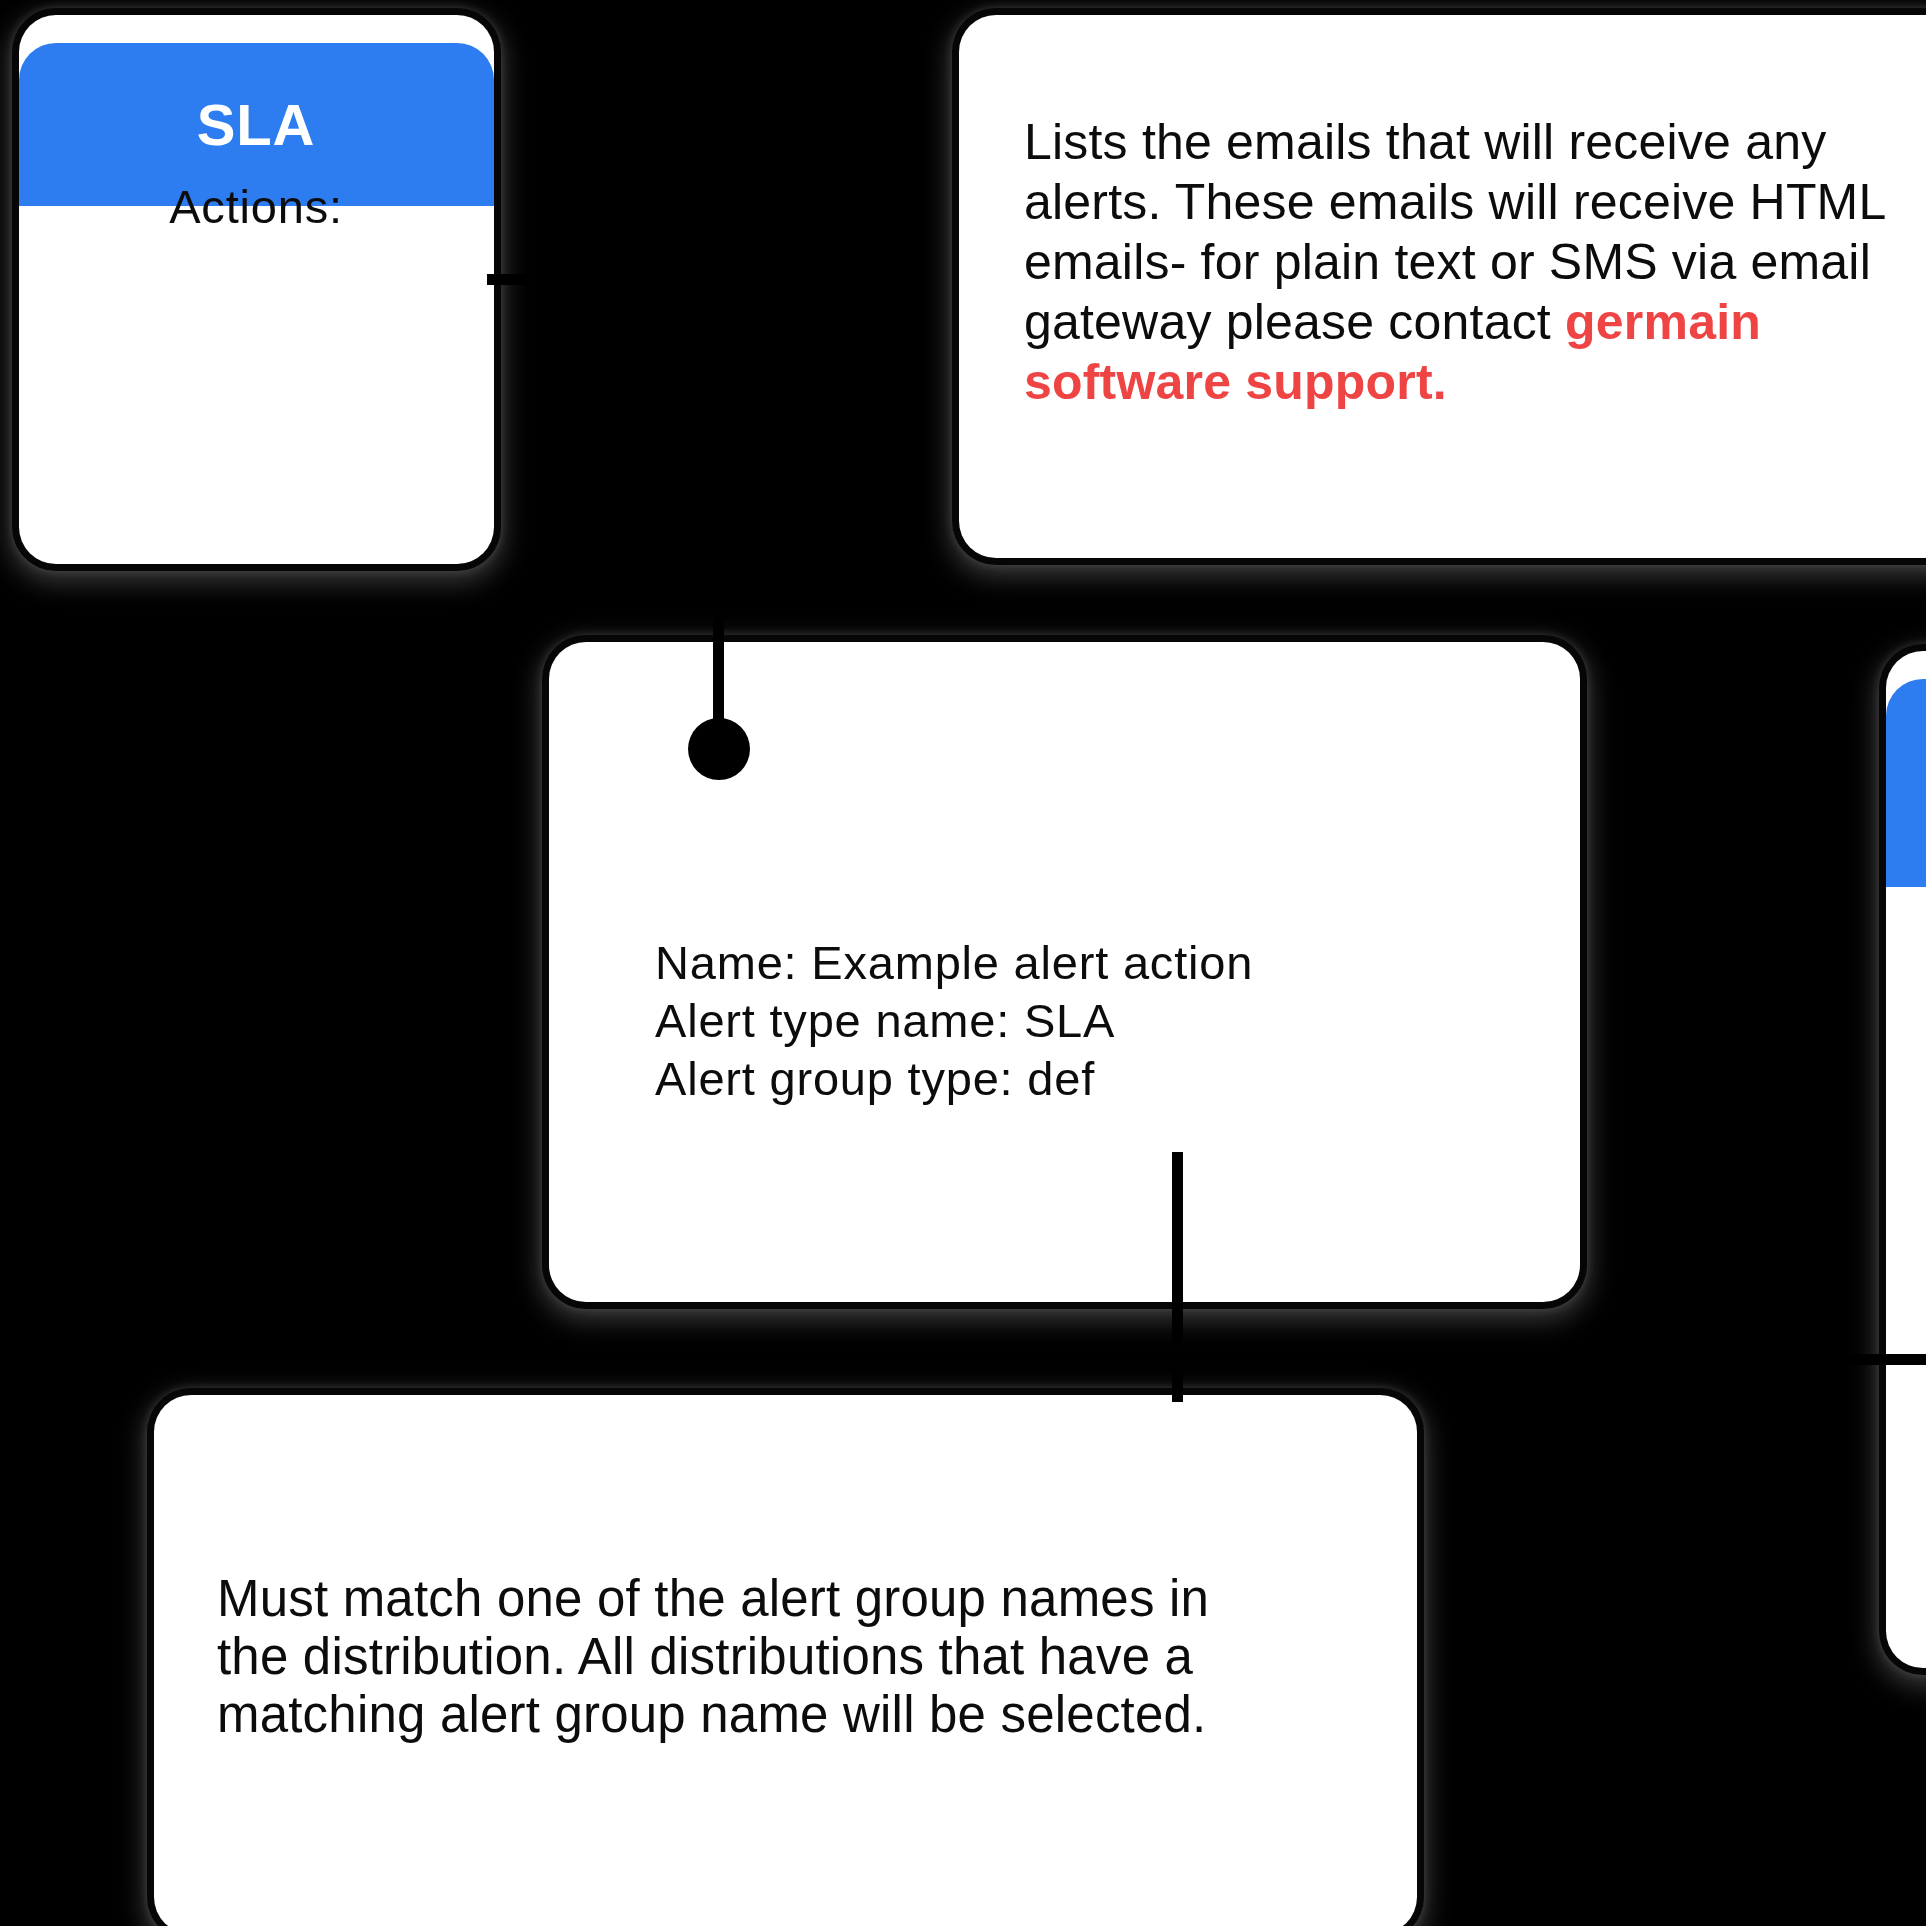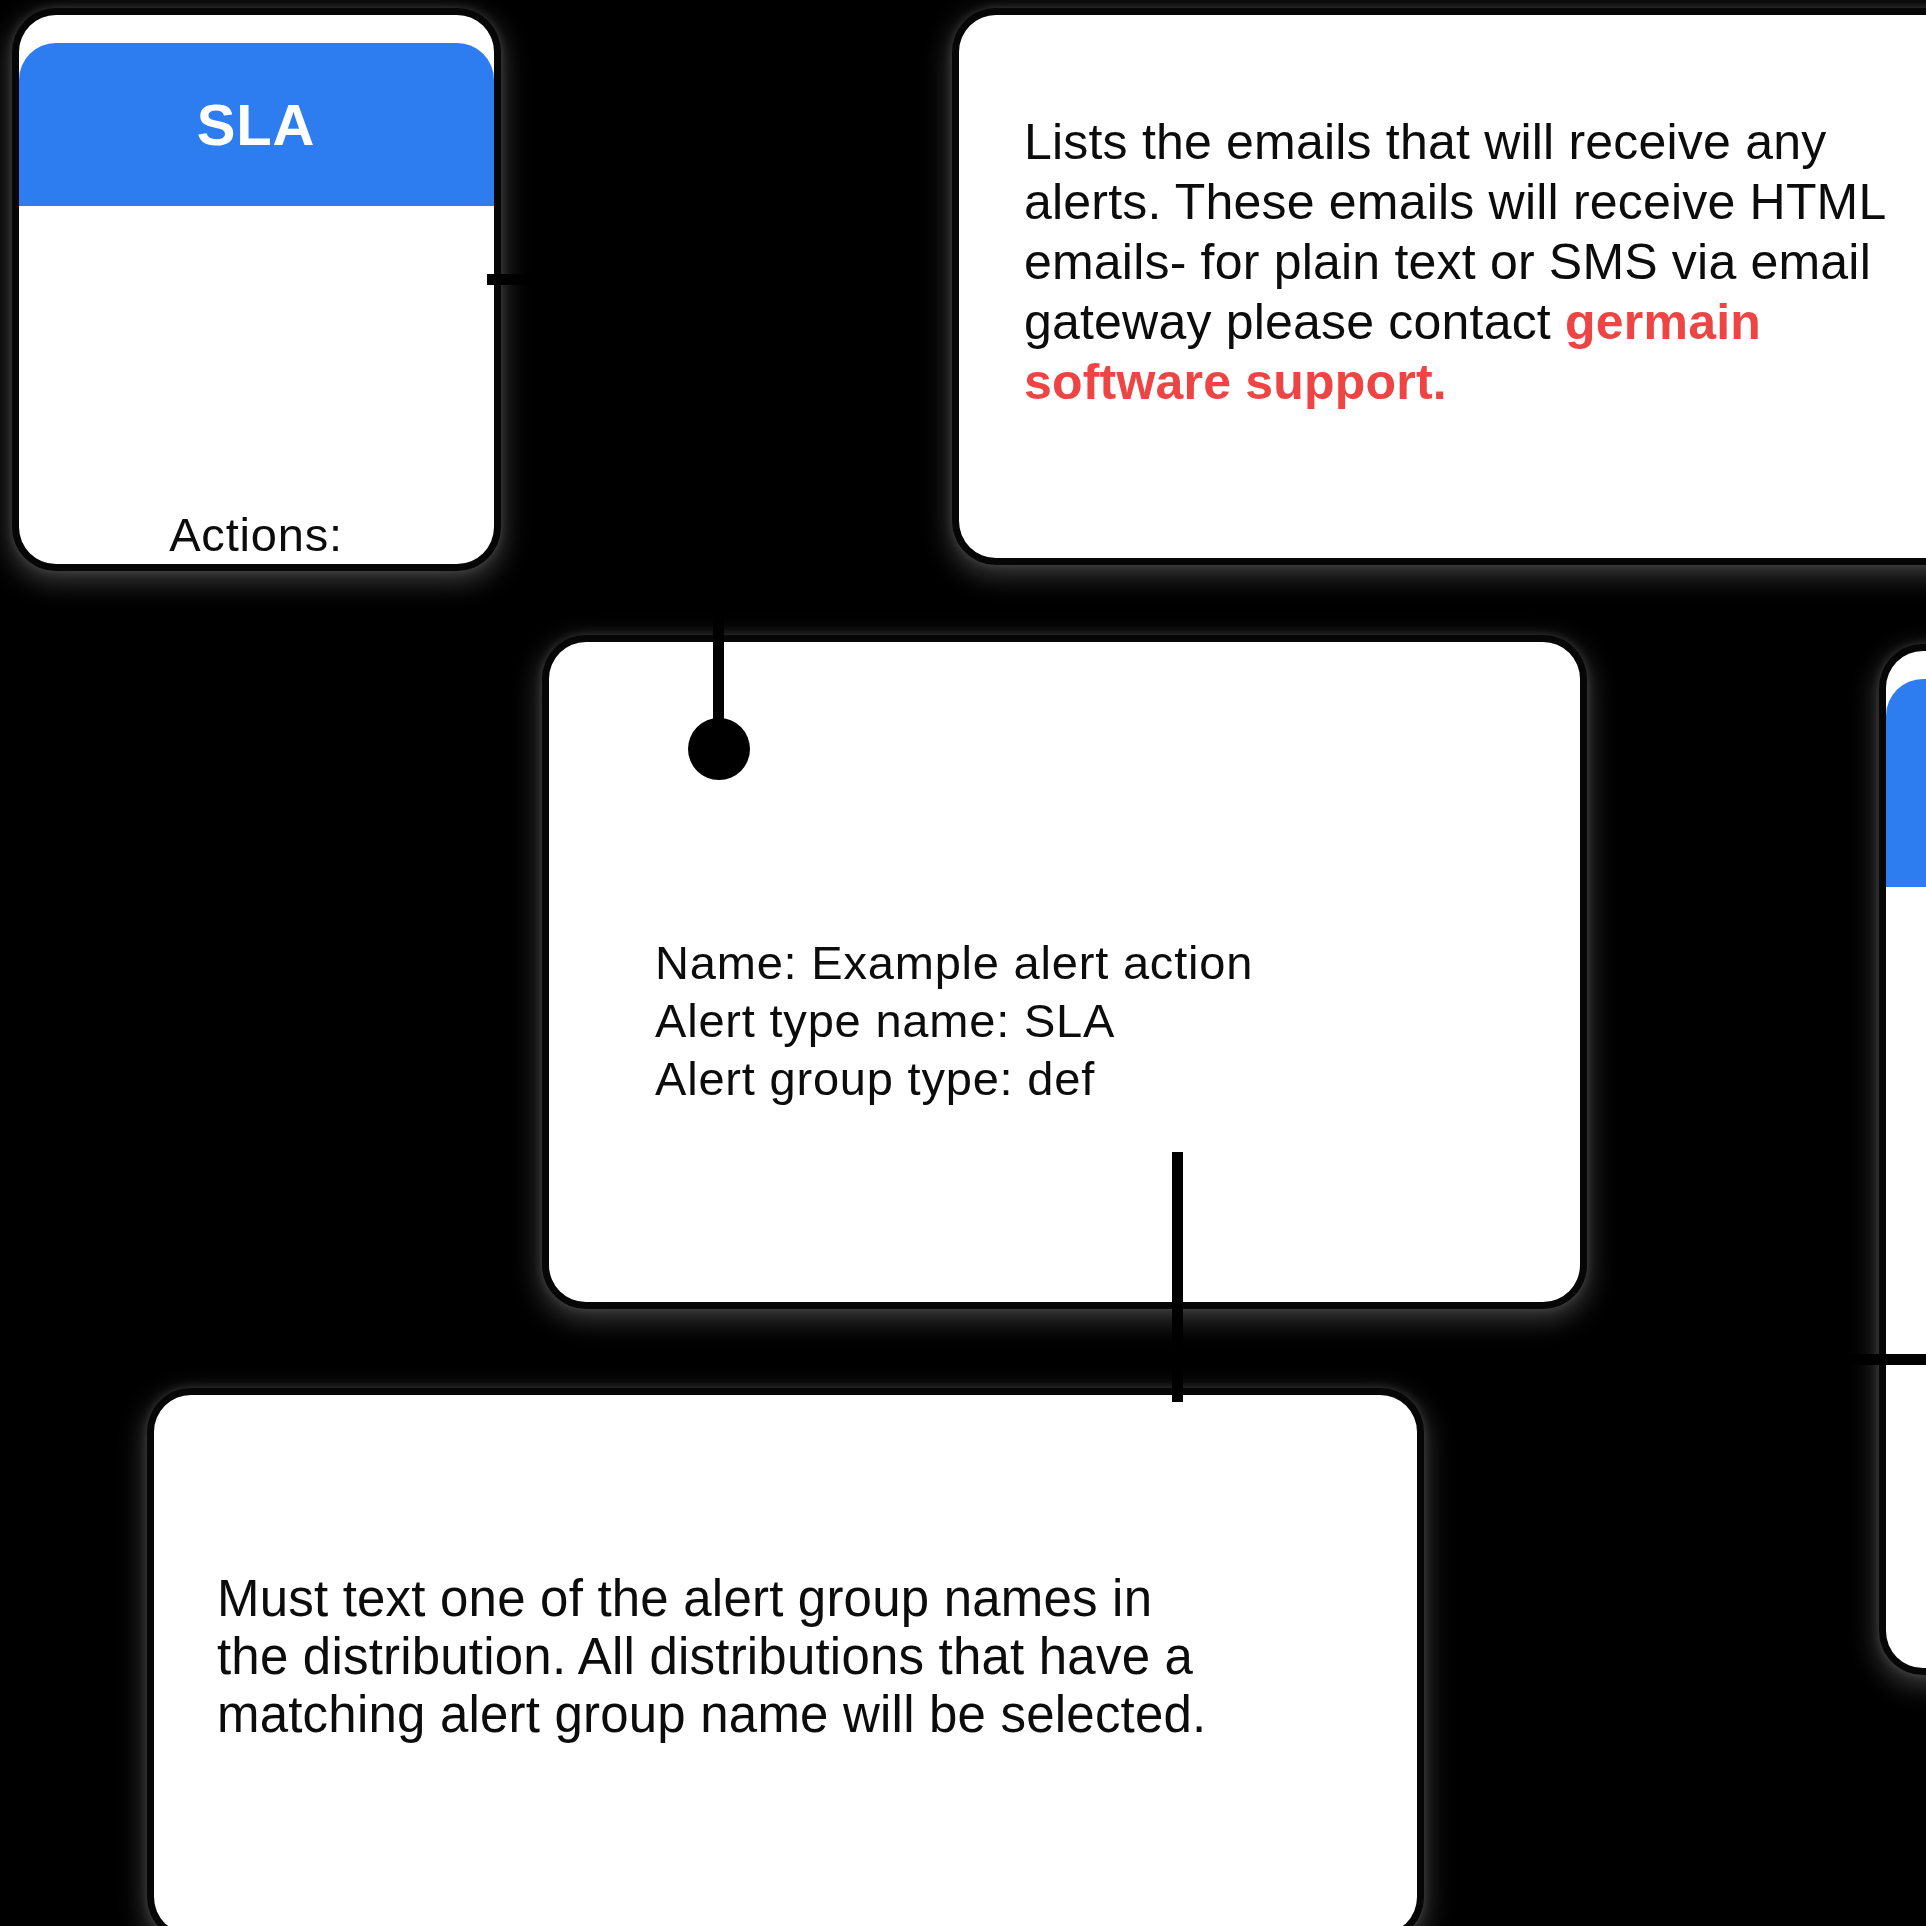--- a/index.html
+++ b/index.html
@@ -73,21 +73,21 @@
   <div class="connector" style="left:487px; top:274px; width:236px; height:11.2px;"></div>
   <div class="connector" style="left:713px; top:274px; width:11.2px; height:475px;"></div>
   <div class="connector" style="left:1172px; top:1152px; width:11.2px; height:250px;"></div>
 
   <div class="connector" style="left:1172px; top:1354px; width:857px; height:11.2px;"></div>
 
   <div class="card" style="left:18.5px; top:15px; width:475px; height:549px;">
     <div class="card-header" style="height:163px;">
       <span class="card-title">SLA</span>
     </div>
-    <div style="position:absolute; left:0; top:163px; right:0; bottom:0; display:flex; align-items:flex-end; justify-content:center;">
+    <div style="position:absolute; left:0; top:163px; right:0; bottom:0; display:flex; align-items:flex-start; justify-content:center;">
       <span class="body-text">Actions:</span>
     </div>
   </div>
 
   <div class="card" style="left:959px; top:15.4px; width:1167px; height:543px;">
     <div class="note-text" style="position:absolute; left:65px; top:97px; right:46px; font-size:50px; line-height:60px;">
       <div>Lists the emails that will receive any</div>
       <div>alerts. These emails will receive HTML</div>
       <div>emails- for plain text or SMS via email</div>
       <div><span>gateway please contact </span><span class="link-blue">germain</span></div>
@@ -105,21 +105,21 @@
 
   <div class="card" style="left:1886px; top:651px; width:1019px; height:1017px;">
     <div class="card-header" style="height:208px;">
       
     </div>
 
   </div>
 
   <div class="card" style="left:154px; top:1395px; width:1263px; height:539px;">
     <div class="note-text" style="position:absolute; left:63px; top:175px; right:39px; font-size:51px; line-height:58px;">
-      <div>Must text one of the alert group names in</div>
+      <div>Must match one of the alert group names in</div>
       <div>the distribution. All distributions that have a</div>
       <div>matching alert group name will be selected.</div>
     </div>
   </div>
 
   <div class="dot" style="left:688px; top:718px;"></div>
 
 </div>
 
 

